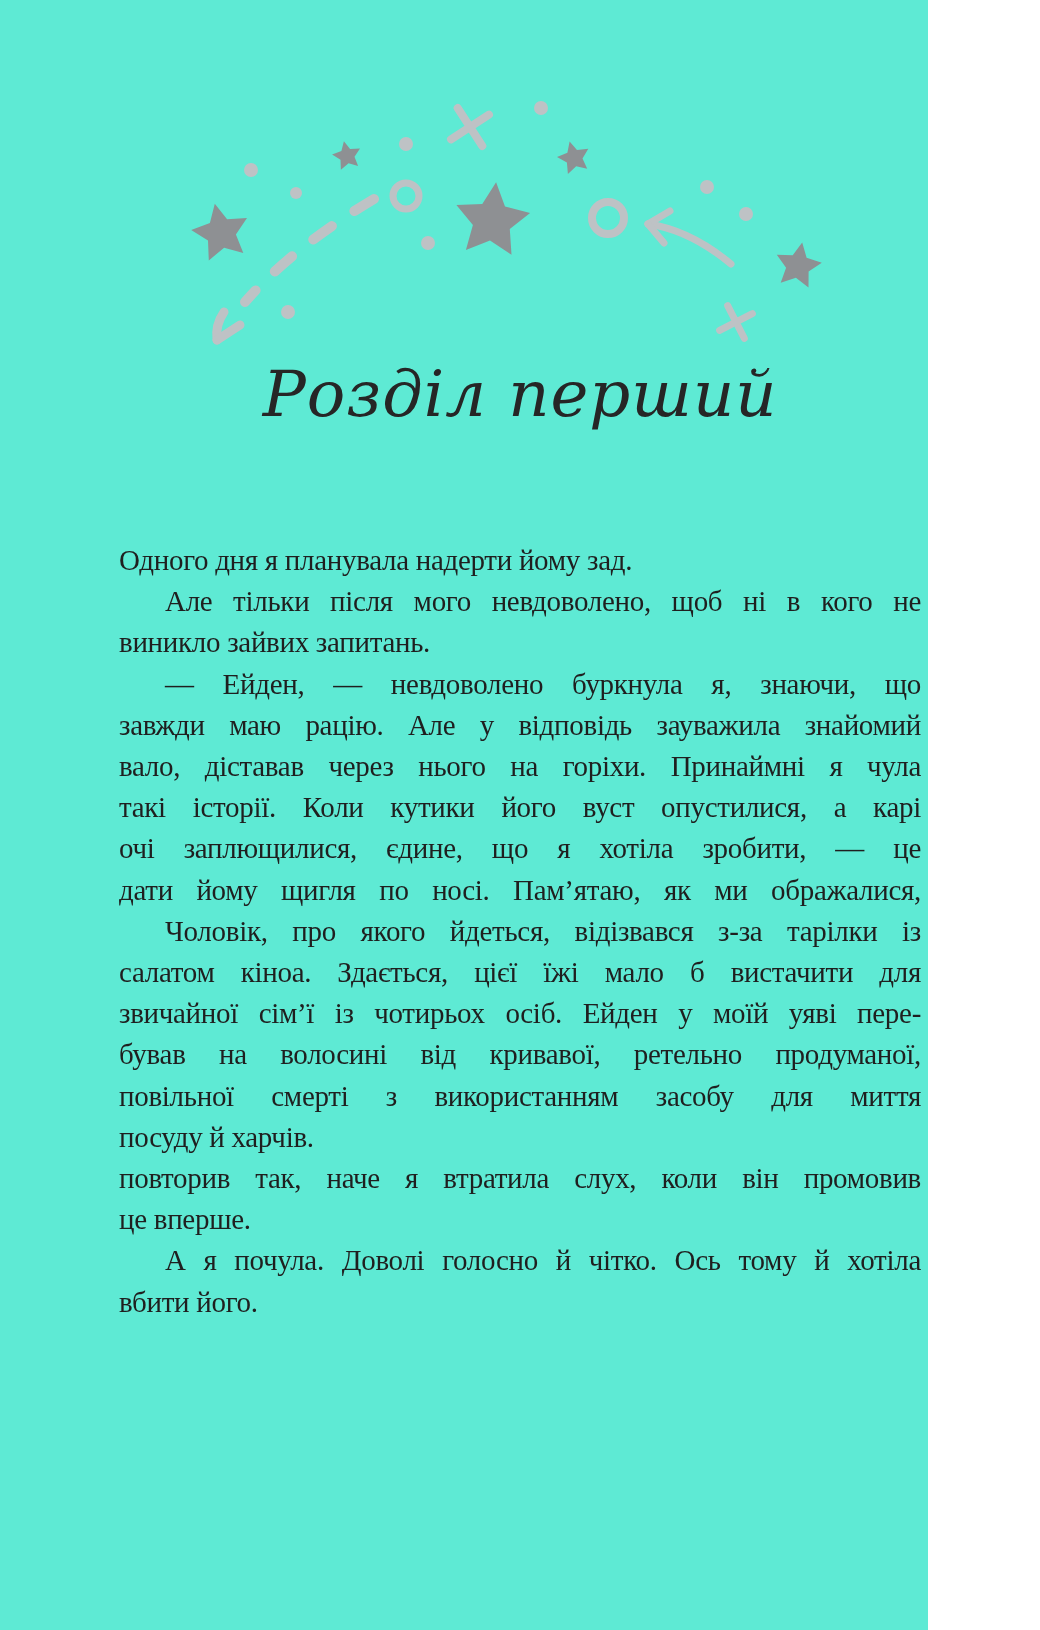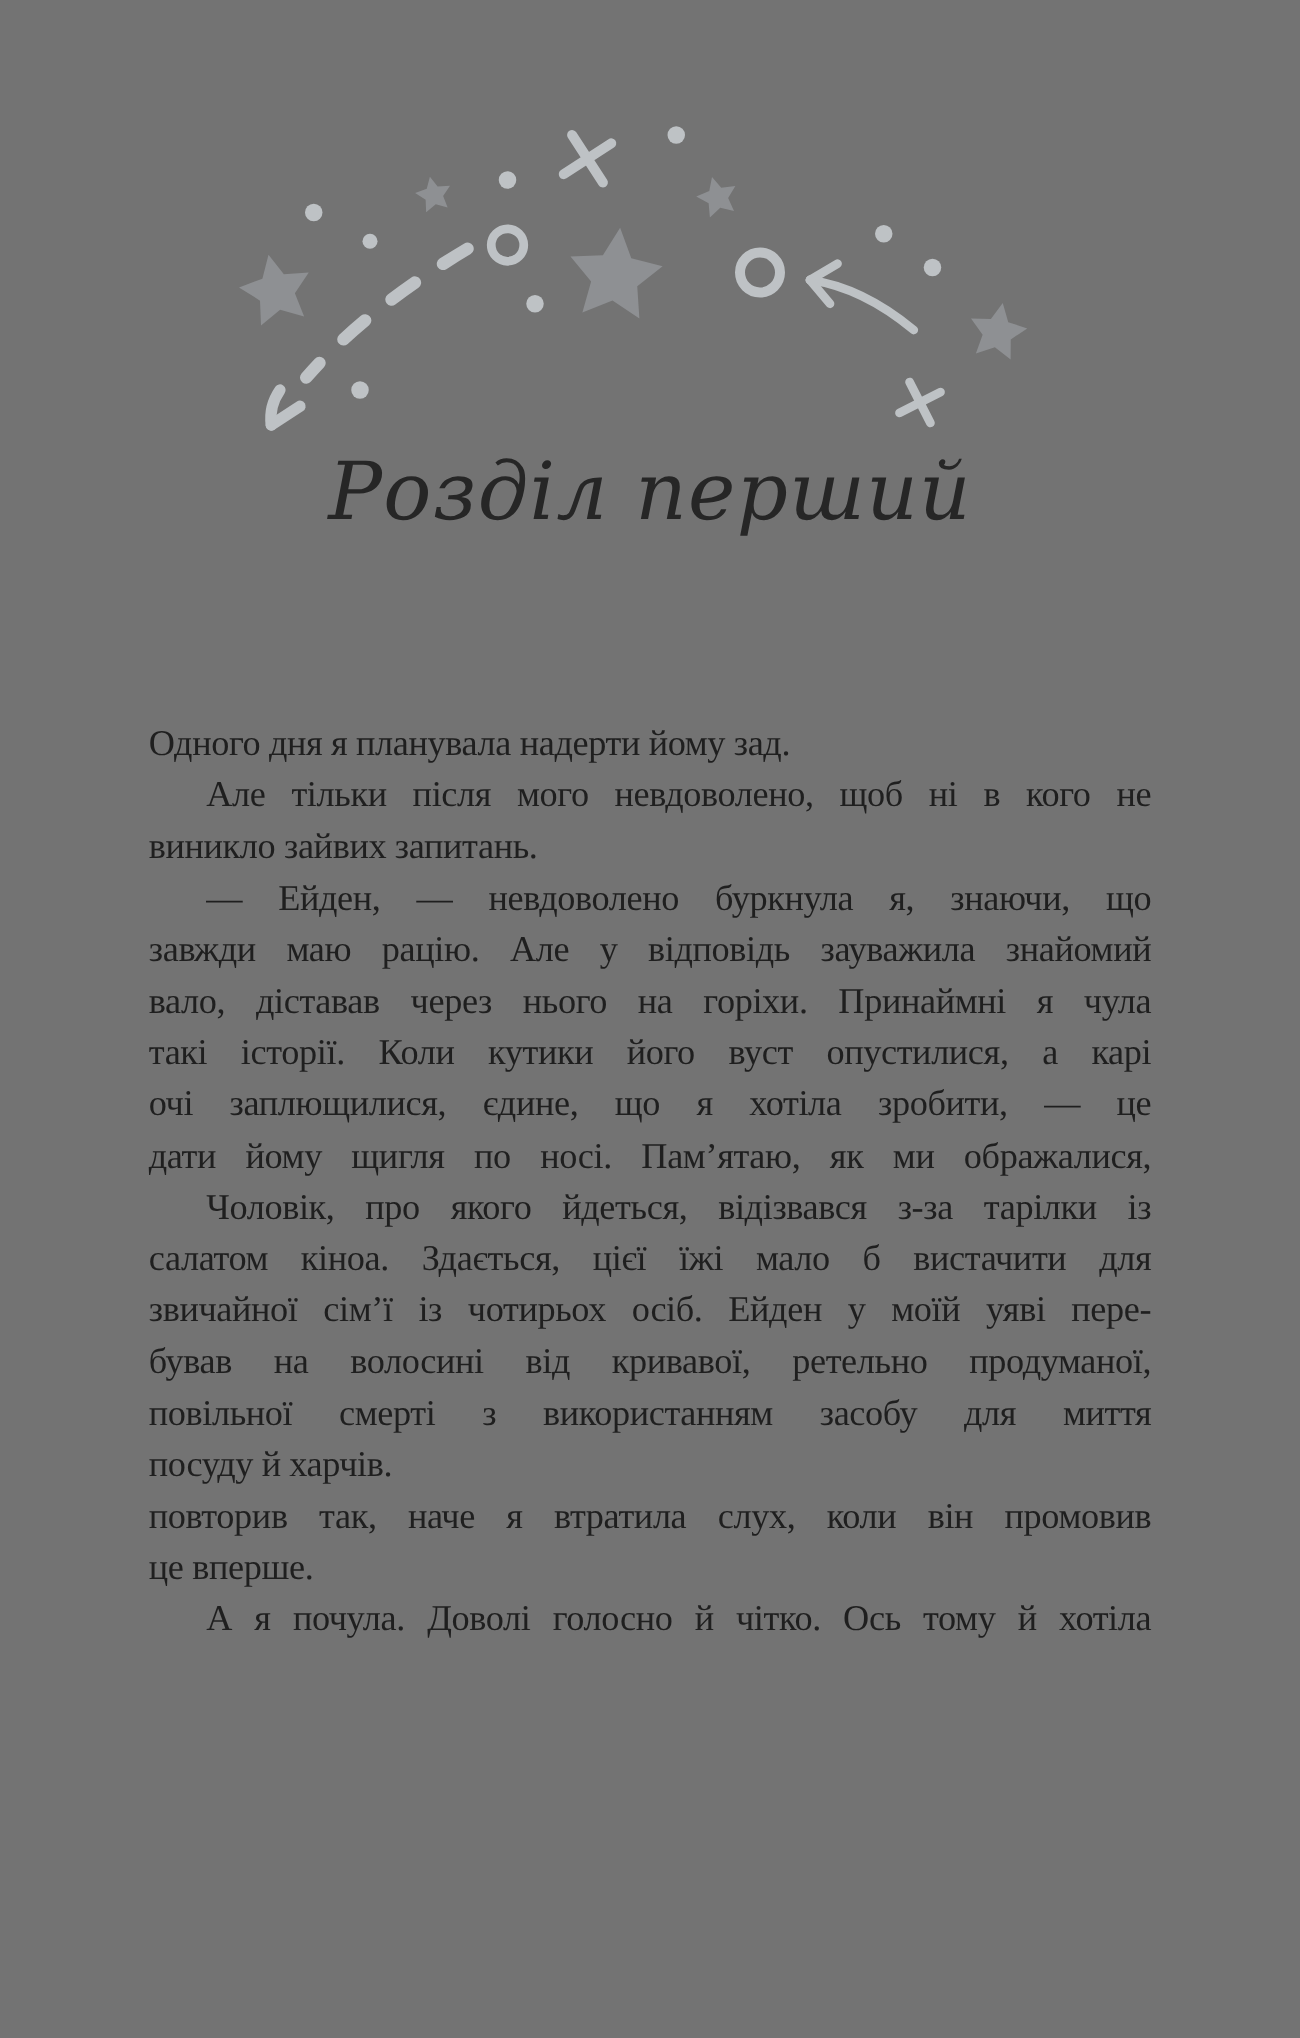--- a/index.html
+++ b/index.html
@@ -1,20 +1,20 @@
 <!DOCTYPE html>
 <html><head>
 <meta charset="utf-8">
 <style>
   html, body { margin: 0; padding: 0; background: #ffffff; }
   .page {
     position: relative;
-    width: 1040px;
+    width: 928px;
     height: 1630px;
-    background: #737373;
+    background: #5eead4;
     overflow: hidden;
     font-family: "Liberation Serif", serif;
   }
   .decoration {
     position: absolute;
     left: 0;
     top: 0;
   }
   .chapter-title {
     position: absolute;
@@ -25,21 +25,21 @@
     font-family: "DejaVu Serif", serif;
     font-style: italic;
     font-size: 64px;
     line-height: 1.2;
     letter-spacing: 1px;
     color: #262626;
   }
   .body-text {
     position: absolute;
     left: 119px;
-    top: 575px;
+    top: 540px;
     width: 802px;
     font-size: 29px;
     line-height: 41.2px;
     letter-spacing: -0.3px;
     color: #1f1f1f;
   }
   .paragraph { margin: 0; }
   .line {
     text-align: justify;
     text-align-last: justify;
@@ -102,15 +102,16 @@
         <div class="line">бував на волосині від кривавої, ретельно продуманої,</div>
         <div class="line">повільної смерті з використанням засобу для миття</div>
         <div class="line last">посуду й харчів.</div>
       </div>
       <div class="paragraph">
         <div class="line">повторив так, наче я втратила слух, коли він промовив</div>
         <div class="line last">це вперше.</div>
       </div>
       <div class="paragraph">
         <div class="line indent">А я почула. Доволі голосно й чітко. Ось тому й хотіла</div>
+        <div class="line last">вбити його.</div>
       </div>
     </div>
 </div>
 
 </body></html>

